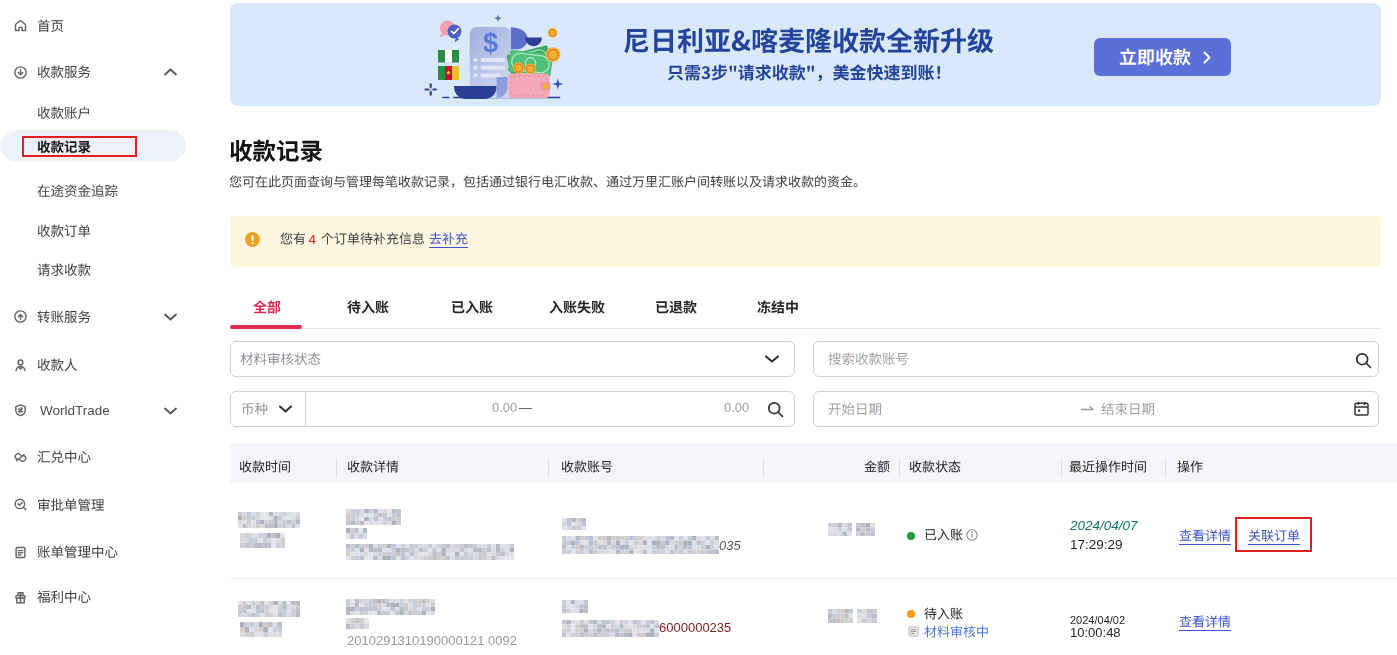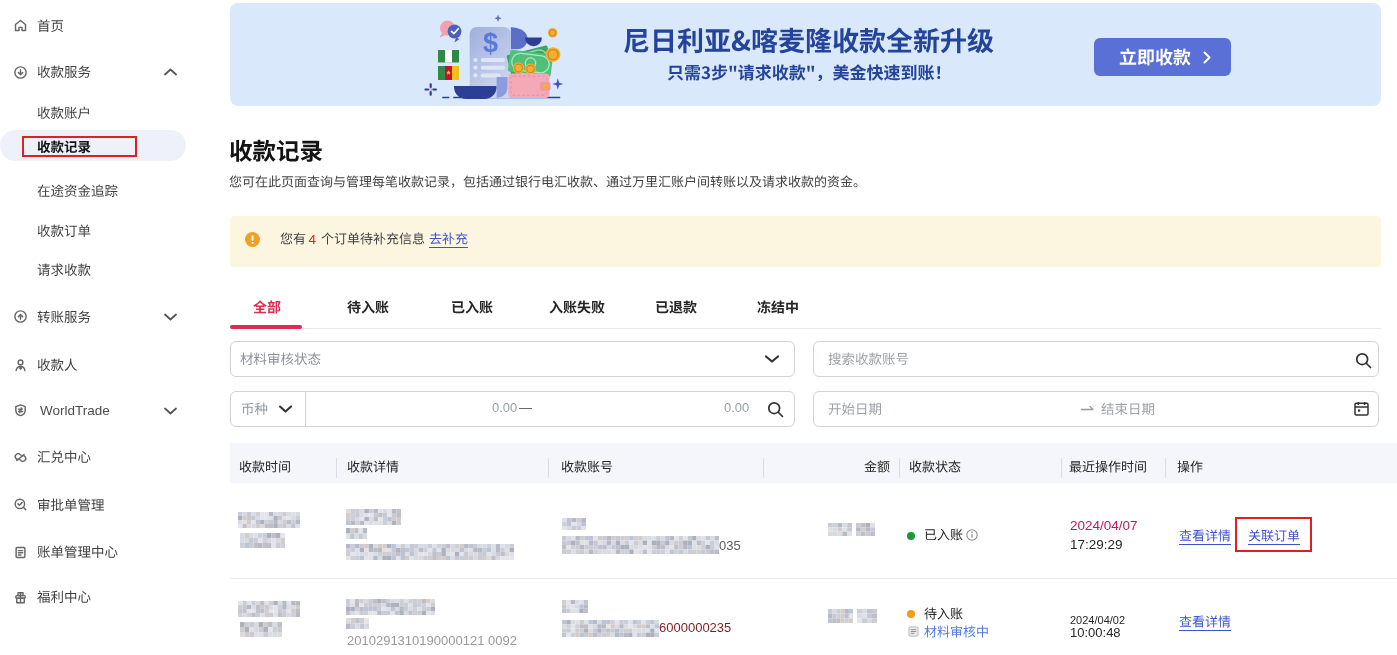--- a/index.html
+++ b/index.html
@@ -710,21 +710,21 @@
   </svg>
 <svg style="position:absolute;left:924px;top:624.9px;" width="65.0" height="13" viewBox="0 -880 5000 1000" fill="#4d78d9">
     <g transform="scale(1,-1)">
       <use href="#g108" x="0"></use>
       <use href="#g109" x="1000"></use>
       <use href="#g28" x="2000"></use>
       <use href="#g110" x="3000"></use>
       <use href="#g26" x="4000"></use>
     </g>
   </svg>
-<div style="position:absolute;left:1070px;top:516.6px;font-size:13.5px;color:#be185d;font-weight:normal;white-space:nowrap;line-height:17px;">2024/04/07</div>
+<div style="position:absolute;left:1070px;top:516.6px;font-size:13.5px;color:#0f766e;font-weight:normal;white-space:nowrap;line-height:17px;font-style:italic;">2024/04/07</div>
 <div style="position:absolute;left:1070px;top:536.1px;font-size:13.5px;color:#262626;font-weight:normal;white-space:nowrap;line-height:17px;text-align:center;">17:29:29</div>
 <div style="position:absolute;left:1070px;top:612px;font-size:11px;color:#262626;font-weight:normal;white-space:nowrap;line-height:17px;">2024/04/02</div>
 <div style="position:absolute;left:1070px;top:623.6px;font-size:13px;color:#262626;font-weight:normal;white-space:nowrap;line-height:17px;">10:00:48</div>
 <svg style="position:absolute;left:1179px;top:529.4px;" width="52.0" height="13" viewBox="0 -880 4000 1000" fill="#3d53cd">
     <g transform="scale(1,-1)">
       <use href="#g67" x="0"></use>
       <use href="#g134" x="1000"></use>
       <use href="#g125" x="2000"></use>
       <use href="#g126" x="3000"></use>
     </g>
@@ -1203,21 +1203,21 @@
     <rect x="117.0" y="13.5" width="4.5" height="4.5" fill="#c5c8d3"></rect>
     <rect x="121.5" y="13.5" width="4.5" height="4.5" fill="#d6d8e0"></rect>
     <rect x="126.0" y="13.5" width="4.5" height="4.5" fill="#c8cbd6"></rect>
     <rect x="130.5" y="13.5" width="4.5" height="4.5" fill="#d1cac8"></rect>
     <rect x="135.0" y="13.5" width="4.5" height="4.5" fill="#cbced8"></rect>
     <rect x="139.5" y="13.5" width="4.5" height="4.5" fill="#c5c8d3"></rect>
     <rect x="144.0" y="13.5" width="4.5" height="4.5" fill="#c5c8d3"></rect>
     <rect x="148.5" y="13.5" width="4.5" height="4.5" fill="#bebbc5"></rect>
     <rect x="153.0" y="13.5" width="4.5" height="4.5" fill="#b3b7c5"></rect>
   </svg>
-<div style="position:absolute;left:719px;top:537.9px;font-size:13px;color:#5a5a5a;font-weight:normal;white-space:nowrap;line-height:16px;">035</div>
+<div style="position:absolute;left:719px;top:537.9px;font-size:13px;color:#5a5a5a;font-weight:normal;white-space:nowrap;line-height:16px;font-style:italic;">035</div>
 <svg style="position:absolute;left:828px;top:523px;opacity:0.95" width="24" height="13" viewBox="0 0 22.5 13.5" preserveAspectRatio="none">
     <rect x="0.0" y="0.0" width="4.5" height="4.5" fill="#c8cbd6"></rect>
     <rect x="4.5" y="0.0" width="4.5" height="4.5" fill="#cbced8"></rect>
     <rect x="9.0" y="0.0" width="4.5" height="4.5" fill="#b3b7c5"></rect>
     <rect x="13.5" y="0.0" width="4.5" height="4.5" fill="#d9dbe3"></rect>
     <rect x="18.0" y="0.0" width="4.5" height="4.5" fill="#bac1d3"></rect>
     <rect x="0.0" y="4.5" width="4.5" height="4.5" fill="#dde0e7"></rect>
     <rect x="4.5" y="4.5" width="4.5" height="4.5" fill="#d9dbe3"></rect>
     <rect x="9.0" y="4.5" width="4.5" height="4.5" fill="#d1cac8"></rect>
     <rect x="13.5" y="4.5" width="4.5" height="4.5" fill="#dde0e7"></rect>

